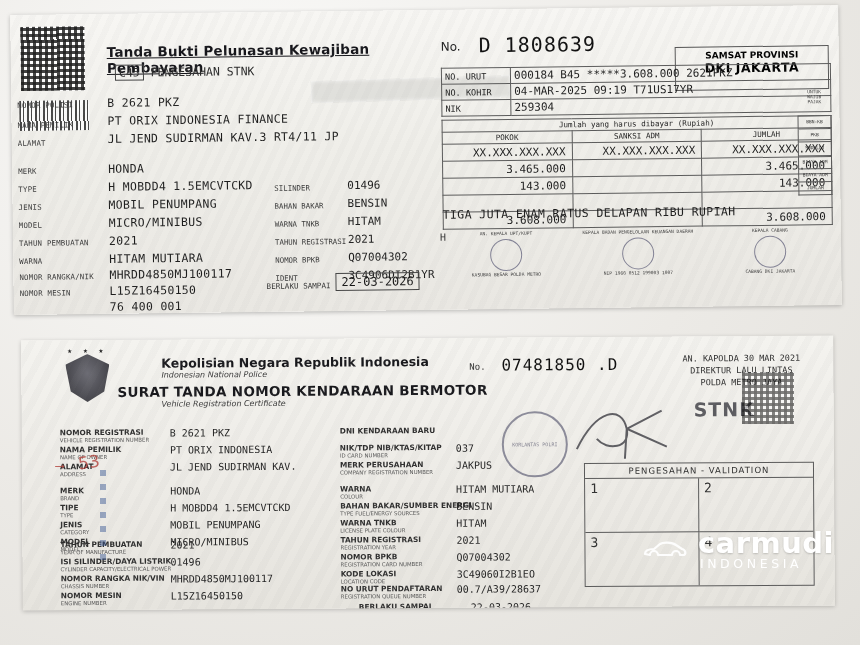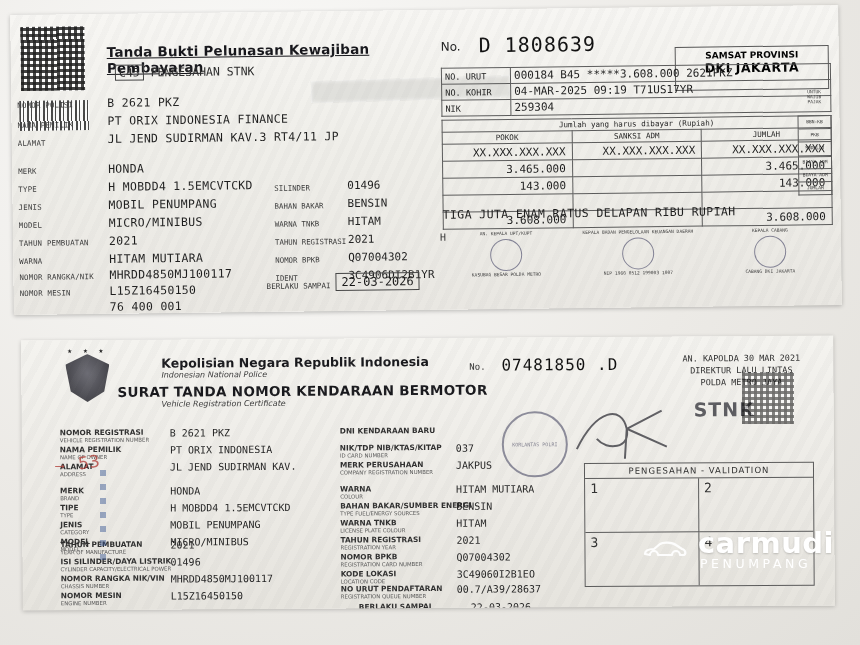--- a/index.html
+++ b/index.html
@@ -430,18 +430,18 @@
   <div class="red53">53</div>
   <div class="bluedots"></div>
 
   <div class="wm">
     <div class="wmrow">
       <svg class="wm-car" width="46" height="24" viewBox="0 0 46 24">
         <path d="M3 17 C3 13 8 12 12 12 L18 7 C21 5 30 5 34 8 L40 12 C44 13 44 17 42 18 L38 18 A4 4 0 0 0 30 18 L16 18 A4 4 0 0 0 8 18 Z" fill="none" stroke="#ffffff" stroke-width="2.2" stroke-linejoin="round"></path>
       </svg>
       <div>
         <div class="wm-name">carmudi</div>
-        <div class="wm-sub">PENUMPANG</div>
+        <div class="wm-sub">INDONESIA</div>
       </div>
     </div>
   </div>
 
 </div>
 
 </body></html>

